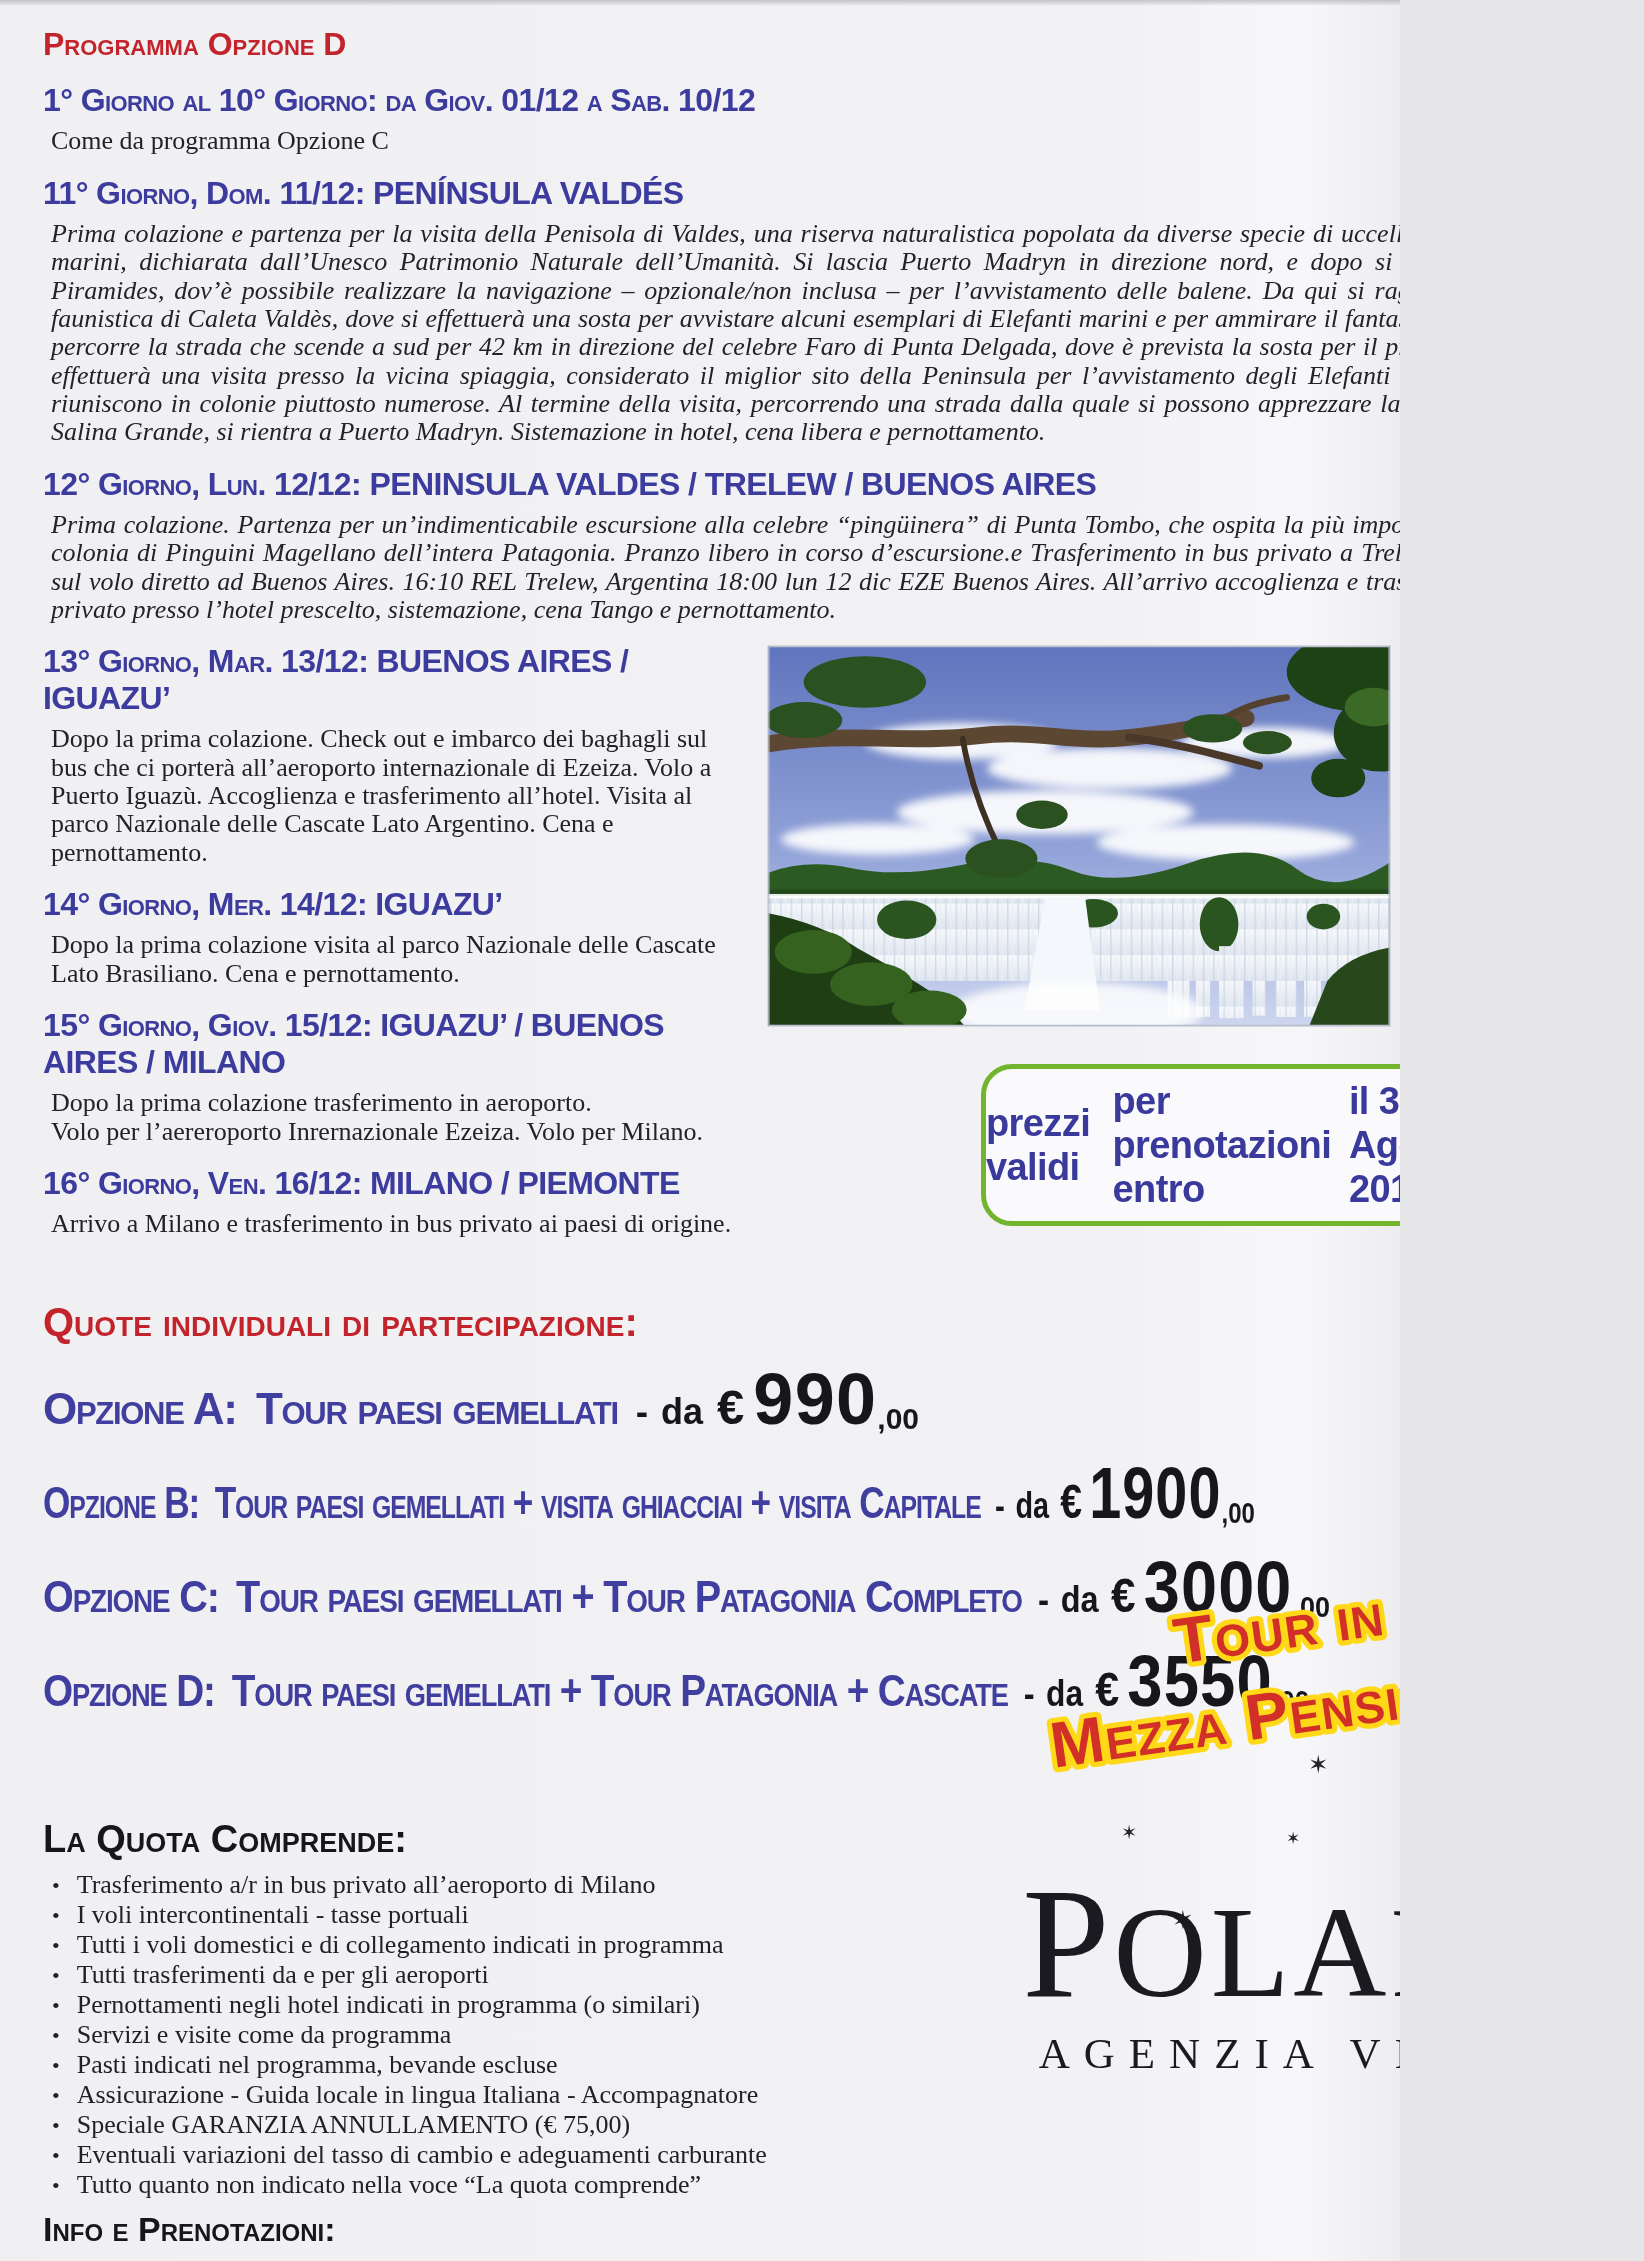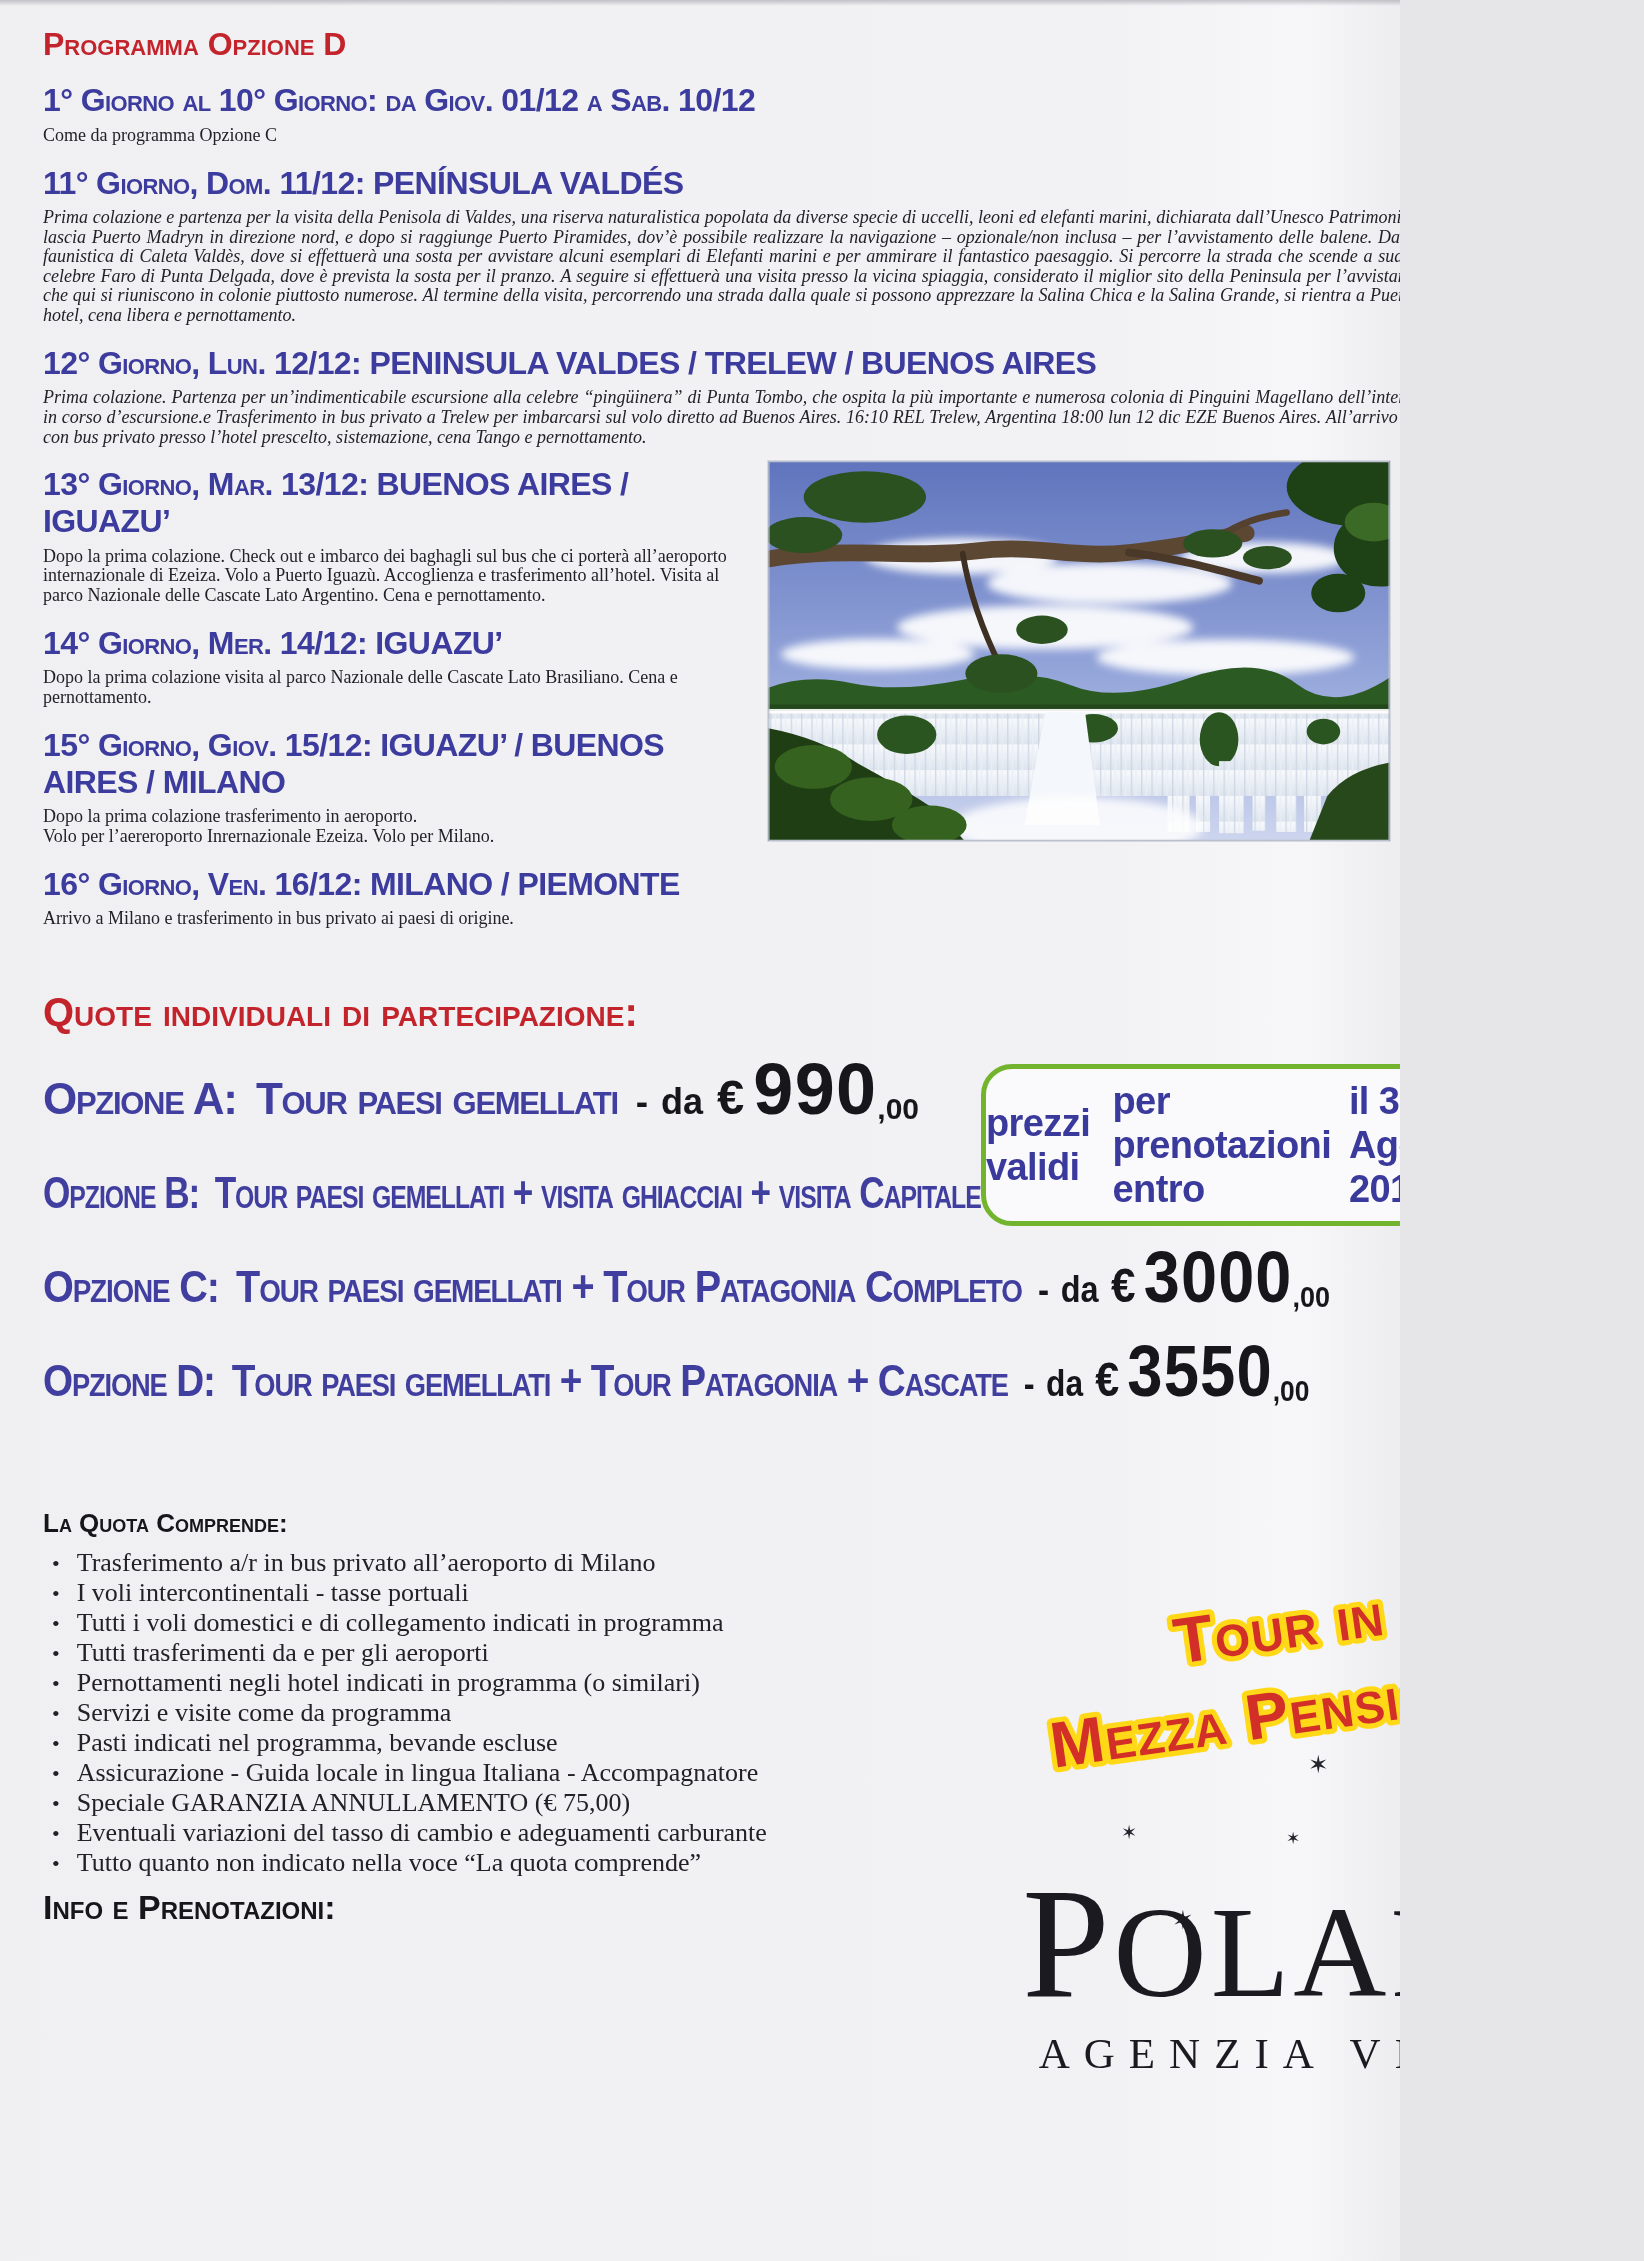--- a/index.html
+++ b/index.html
@@ -10,21 +10,21 @@
     background:linear-gradient(180deg,rgba(70,70,82,.28),rgba(70,70,82,0));}
   .crease{position:absolute;top:0;left:1545px;width:3.2px;height:100%;
     background:rgba(110,110,128,.16);filter:blur(1.3px);}
   .content{position:absolute;left:43px;top:26px;width:1560px;}
 
   .red-title{margin:0 0 19.3px 0;font-size:32px;font-weight:bold;
     font-variant:small-caps;color:#c3242c;letter-spacing:0;}
   .day-h{margin:19.3px 0 6.4px 0;font-size:32px;font-weight:bold;
     font-variant:small-caps;color:#3c3b9e;letter-spacing:-0.6px;}
   .day-h.first{margin-top:7.7px;}
-  .day-b{margin:0;font-family:"Liberation Serif",serif;font-size:18px;
+  .day-b{margin:8px;font-family:"Liberation Serif",serif;font-size:26px;
     line-height:1.09;color:#242229;}
   .just{text-align:justify;font-style:italic;}
   .pre{white-space:pre-line;}
 
   .photo{float:right;width:622px;height:380px;margin:14px 213px 11.6px 26px;
     box-shadow:0 0 0 0.6px #c2c6d2;background:#aebce6;}
 
   .quote-h{margin:61px 0 0 0;font-size:40px;font-weight:bold;
     font-variant:small-caps;color:#c3242c;letter-spacing:0;}
 
@@ -36,21 +36,21 @@
   .opt-label,.opt-desc{font-size:44px;font-weight:bold;font-variant:small-caps;
     color:#403f9f;letter-spacing:-1.3px;}
   .opt-desc{margin-left:19.3px;}
   .opt-dash{font-size:37px;font-weight:bold;color:#17161a;margin:0 13px 0 18px;}
   .opt-da{font-size:36px;font-weight:bold;color:#17161a;}
   .opt-eur{font-size:49px;font-weight:bold;color:#17161a;margin-left:14px;}
   .opt-price{font-size:72px;font-weight:bold;color:#17161a;line-height:1;
     margin-left:9px;letter-spacing:1.3px;}
   .opt-cents{font-size:30px;font-weight:bold;color:#17161a;position:relative;top:5.2px;}
 
-  .sec-h{margin:97px 0 9px 0;font-size:26px;font-weight:bold;
+  .sec-h{margin:97px 0 9px 0;font-size:38px;font-weight:bold;
     font-variant:small-caps;color:#17161a;letter-spacing:0;}
   .sec-h.tight{margin-top:10.3px;}
   .li{display:flex;align-items:baseline;width:877px;
     font-family:"Liberation Serif",serif;font-size:26px;line-height:29px;}
   .dot{font-size:22px;margin:0 17px 0 9px;}
   .li-t{flex:1;}
 
   .info-h{margin:10.3px 0 0 0;font-size:34px;font-weight:bold;
     font-variant:small-caps;color:#17161a;}
 

